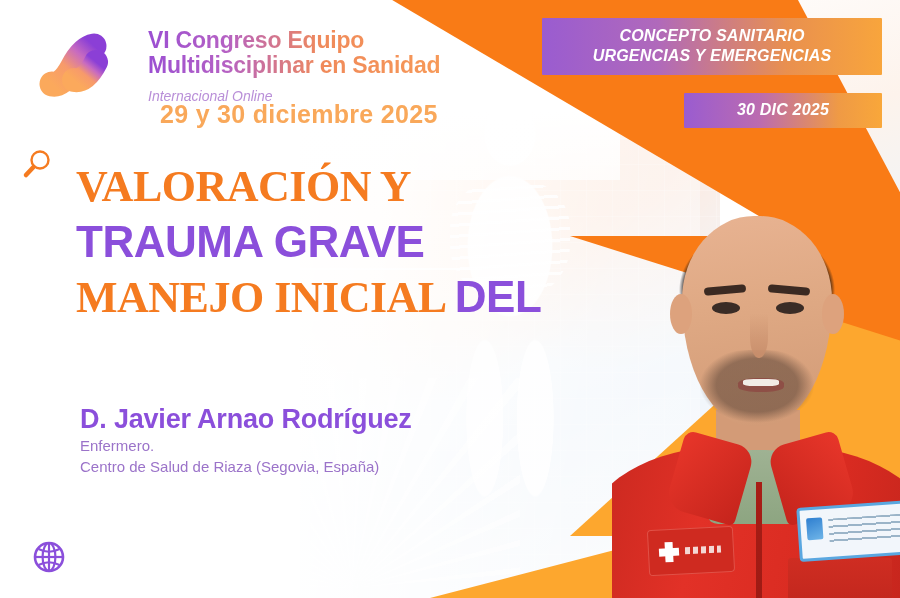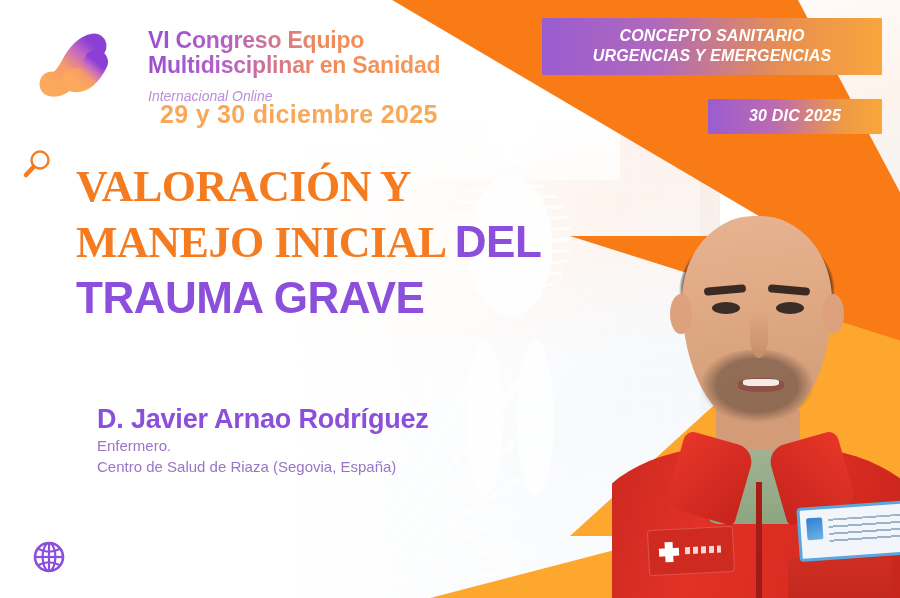--- a/index.html
+++ b/index.html
@@ -230,36 +230,36 @@
     color:#ffffff;font-style:italic;font-weight:bold;
     border-radius:1px;
     background:linear-gradient(90deg,#9a5cd0 0%, #b069bb 34%, #e9904f 72%, #f8a53c 100%);
     text-align:center;
   }
   .badge-1{
     width:312px;padding:8px 14px 9px;
     font-size:16px;line-height:20px;letter-spacing:.2px;
   }
   .badge-2{
-    width:142px;margin-top:24px;margin-left:auto;
-    padding:7px 16px 8px;font-size:16px;line-height:20px;letter-spacing:.2px;
+    width:142px;margin-top:18px;margin-left:auto;
+    padding:7px 28px 8px;font-size:16px;line-height:20px;letter-spacing:.2px;
     background:linear-gradient(90deg,#9a5cd0 0%, #bb6bb0 38%, #ef9a45 78%, #f9a73a 100%);
   }
 
   
   .search-icon{position:absolute;left:20px;top:148px;width:34px;height:34px;z-index:6;}
   .title{
     position:absolute;left:76px;top:158px;width:560px;z-index:6;
     font-weight:bold;font-size:44px;line-height:55px;letter-spacing:-.5px;
   }
   .t-orange{color:var(--orange-text);font-family:Liberation Serif, serif;}
   .t-purple{color:var(--purple);}
 
   
-  .speaker{position:absolute;left:97px;top:404px;z-index:6;}
+  .speaker{position:absolute;left:80px;top:404px;z-index:6;}
   .sp-name{
     font-size:27px;font-weight:bold;color:var(--purple);letter-spacing:-.2px;
     white-space:nowrap;
   }
   .sp-role{font-size:15px;color:#9b73c9;line-height:21px;}
 
   
   .footer{position:absolute;left:32px;top:540px;z-index:6;display:flex;align-items:center;gap:10px;}
   .url-text{font-size:26px;font-weight:bold;color:var(--purple);letter-spacing:-.3px;}
 
@@ -360,24 +360,24 @@
       <circle cx="20" cy="12" r="8.5" fill="none" stroke="#F57B20" stroke-width="2.4"></circle>
       <line x1="13.5" y1="19" x2="6" y2="27" stroke="#F57B20" stroke-width="4.5" stroke-linecap="round"></line>
     </svg>
   </div>
 
   <div class="title">
     <div>
       <span class="t-orange">VALORACIÓN Y</span>
     </div>
     <div>
+      <span class="t-purple">TRAUMA GRAVE</span>
+    </div>
+    <div>
       <span class="t-orange">MANEJO INICIAL </span><span class="t-purple">DEL</span>
-    </div>
-    <div>
-      <span class="t-purple">TRAUMA GRAVE</span>
     </div>
   </div>
 
   <div class="speaker">
     <div class="sp-name">D. Javier Arnao Rodríguez</div>
     <div class="sp-role">Enfermero.</div>
     <div class="sp-role">Centro de Salud de Riaza (Segovia, España)</div>
   </div>
 
   <div class="footer">

